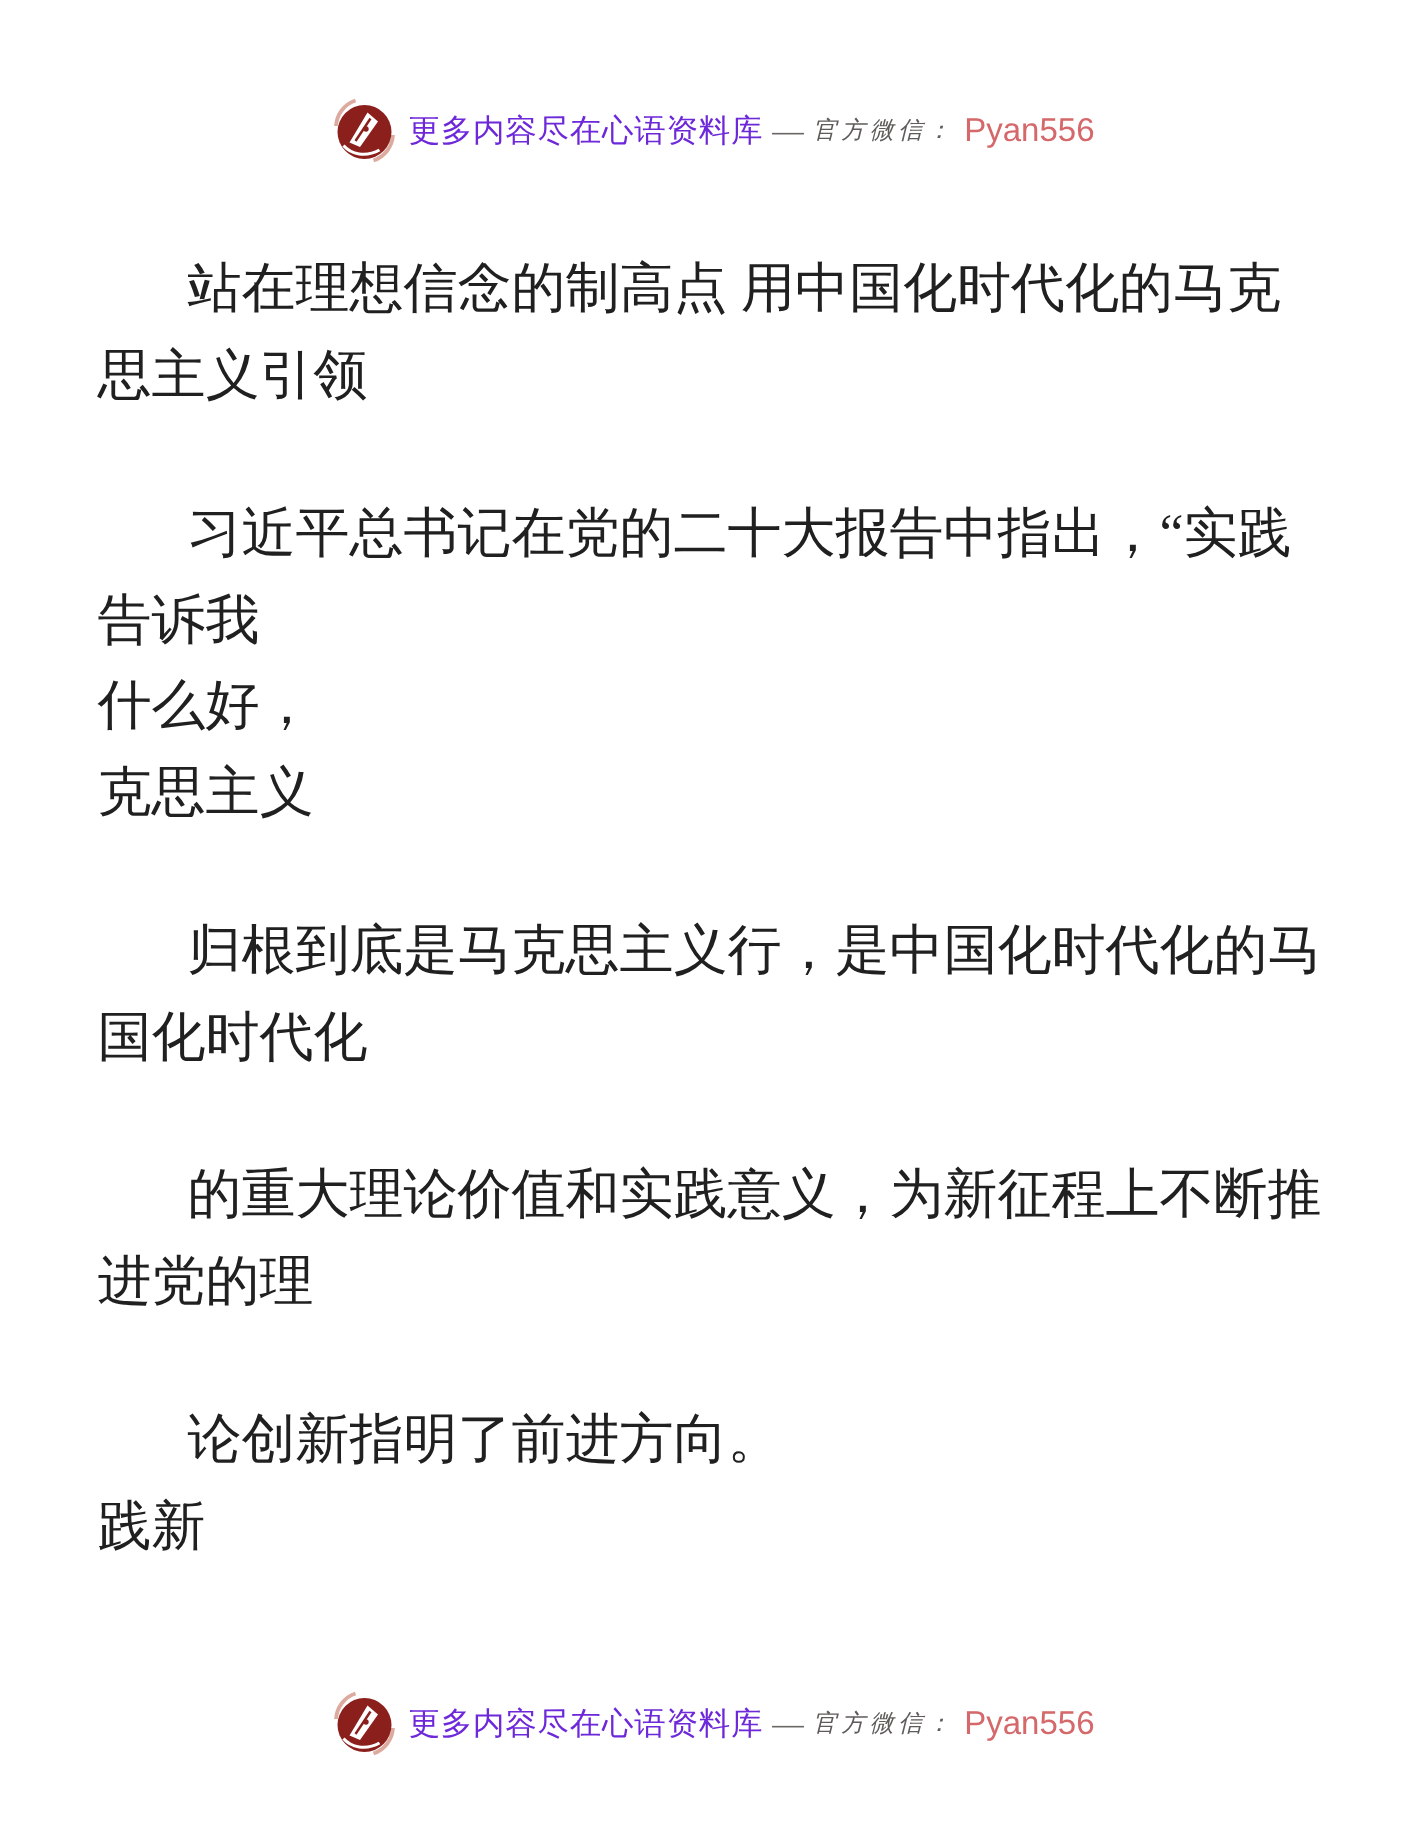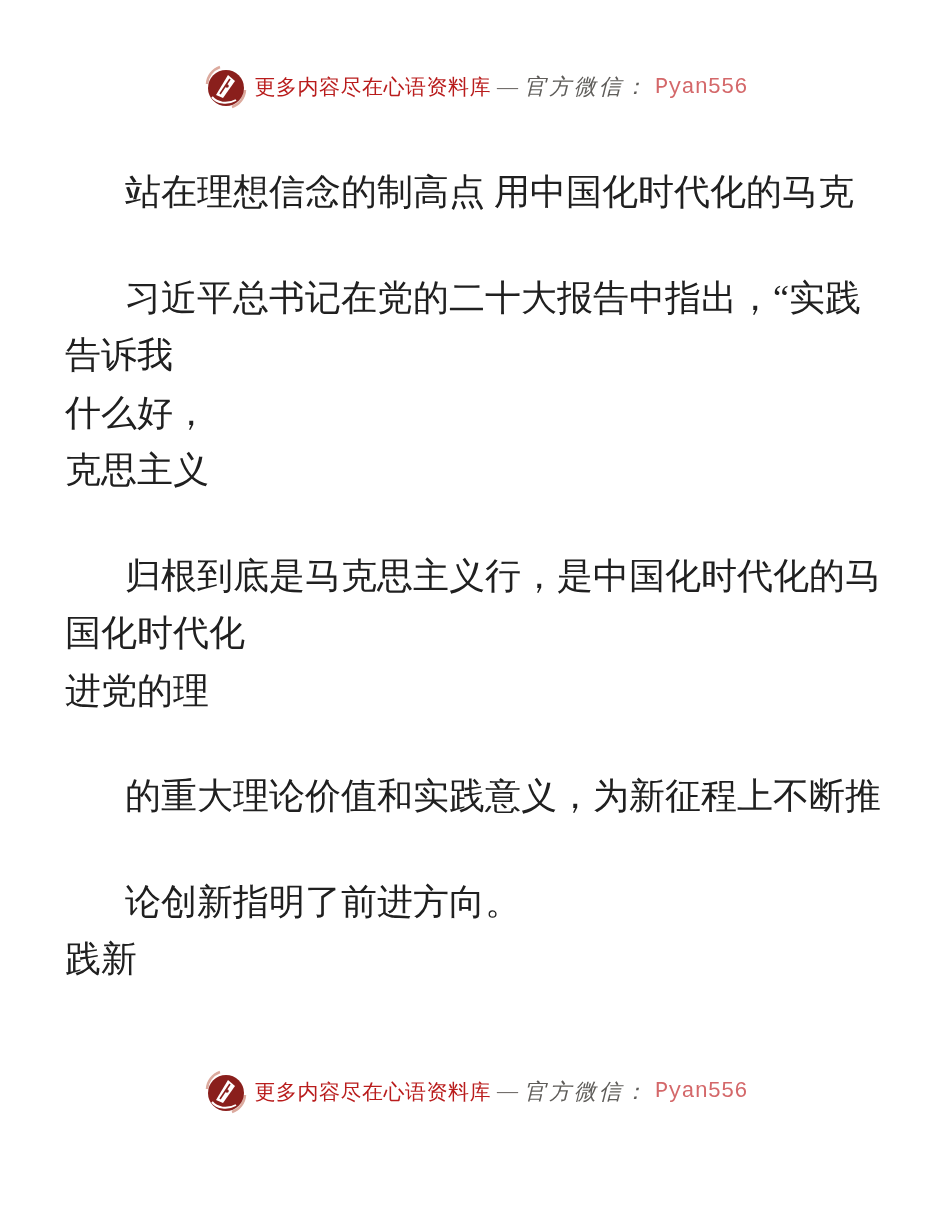--- a/index.html
+++ b/index.html
@@ -15,37 +15,37 @@
     display: flex;
     align-items: center;
     justify-content: center;
     gap: 6px;
     height: 58px;
   }
   .watermark.header { margin-top: 58px; }
   .watermark.footer { margin-top: 74px; }
   .logo { width: 46px; height: 48px; flex: 0 0 auto; display: inline-block; }
   .wm-pink {
-    color: #b91c1c;
+    color: #6d28d9;
     font-size: 21px;
     letter-spacing: 0.5px;
     white-space: nowrap;
   }
   .wm-dash { color: #6b6663; font-size: 21px; }
   .wm-script {
     color: #5e5c59;
-    font-size: 22px;
+    font-size: 16px;
     letter-spacing: 3px;
     font-style: italic;
     white-space: nowrap;
   }
   .wm-account {
     color: #d4686a;
     font-size: 22px;
-    font-family: Liberation Mono, monospace;
+    font-family: Liberation Sans, sans-serif;
     white-space: nowrap;
   }
   .body-text {
     margin-top: 6px;
     padding-left: 65px;
     padding-right: 28px;
     font-size: 36px;
     line-height: 57.5px;
     color: #202020;
   }
@@ -70,28 +70,29 @@
       </svg>
     </span>
     <span class="wm-pink">更多内容尽在心语资料库</span>
     <span class="wm-dash">—</span>
     <span class="wm-script">官方微信：</span>
     <span class="wm-account">Pyan556</span>
   </div>
 
   <div class="body-text">
       <div class="line indent">站在理想信念的制高点 用中国化时代化的马克</div>
+      <div class="line">思主义引领</div>
       <div class="line indent">习近平总书记在党的二十大报告中指出，“实践</div>
       <div class="line">告诉我</div>
       <div class="line">什么好，</div>
       <div class="line">克思主义</div>
       <div class="line indent">归根到底是马克思主义行，是中国化时代化的马</div>
       <div class="line">国化时代化</div>
+      <div class="line indent">的重大理论价值和实践意义，为新征程上不断推</div>
       <div class="line">进党的理</div>
-      <div class="line indent">的重大理论价值和实践意义，为新征程上不断推</div>
       <div class="line indent">论创新指明了前进方向。</div>
       <div class="line">践新</div>
     </div>
 
   <div class="watermark footer">
     <span class="logo">
       <svg width="46" height="48" viewBox="0 0 46 48" xmlns="http://www.w3.org/2000/svg">
         <path d="M4 21 A19 19 0 0 1 17 4" stroke="#dcaa9e" stroke-width="2.5" fill="none"></path>
         <path d="M42 27 A19 19 0 0 1 29 44" stroke="#dcaa9e" stroke-width="2.5" fill="none"></path>
         <circle cx="23" cy="25" r="18" fill="#8a1f1c"></circle>

